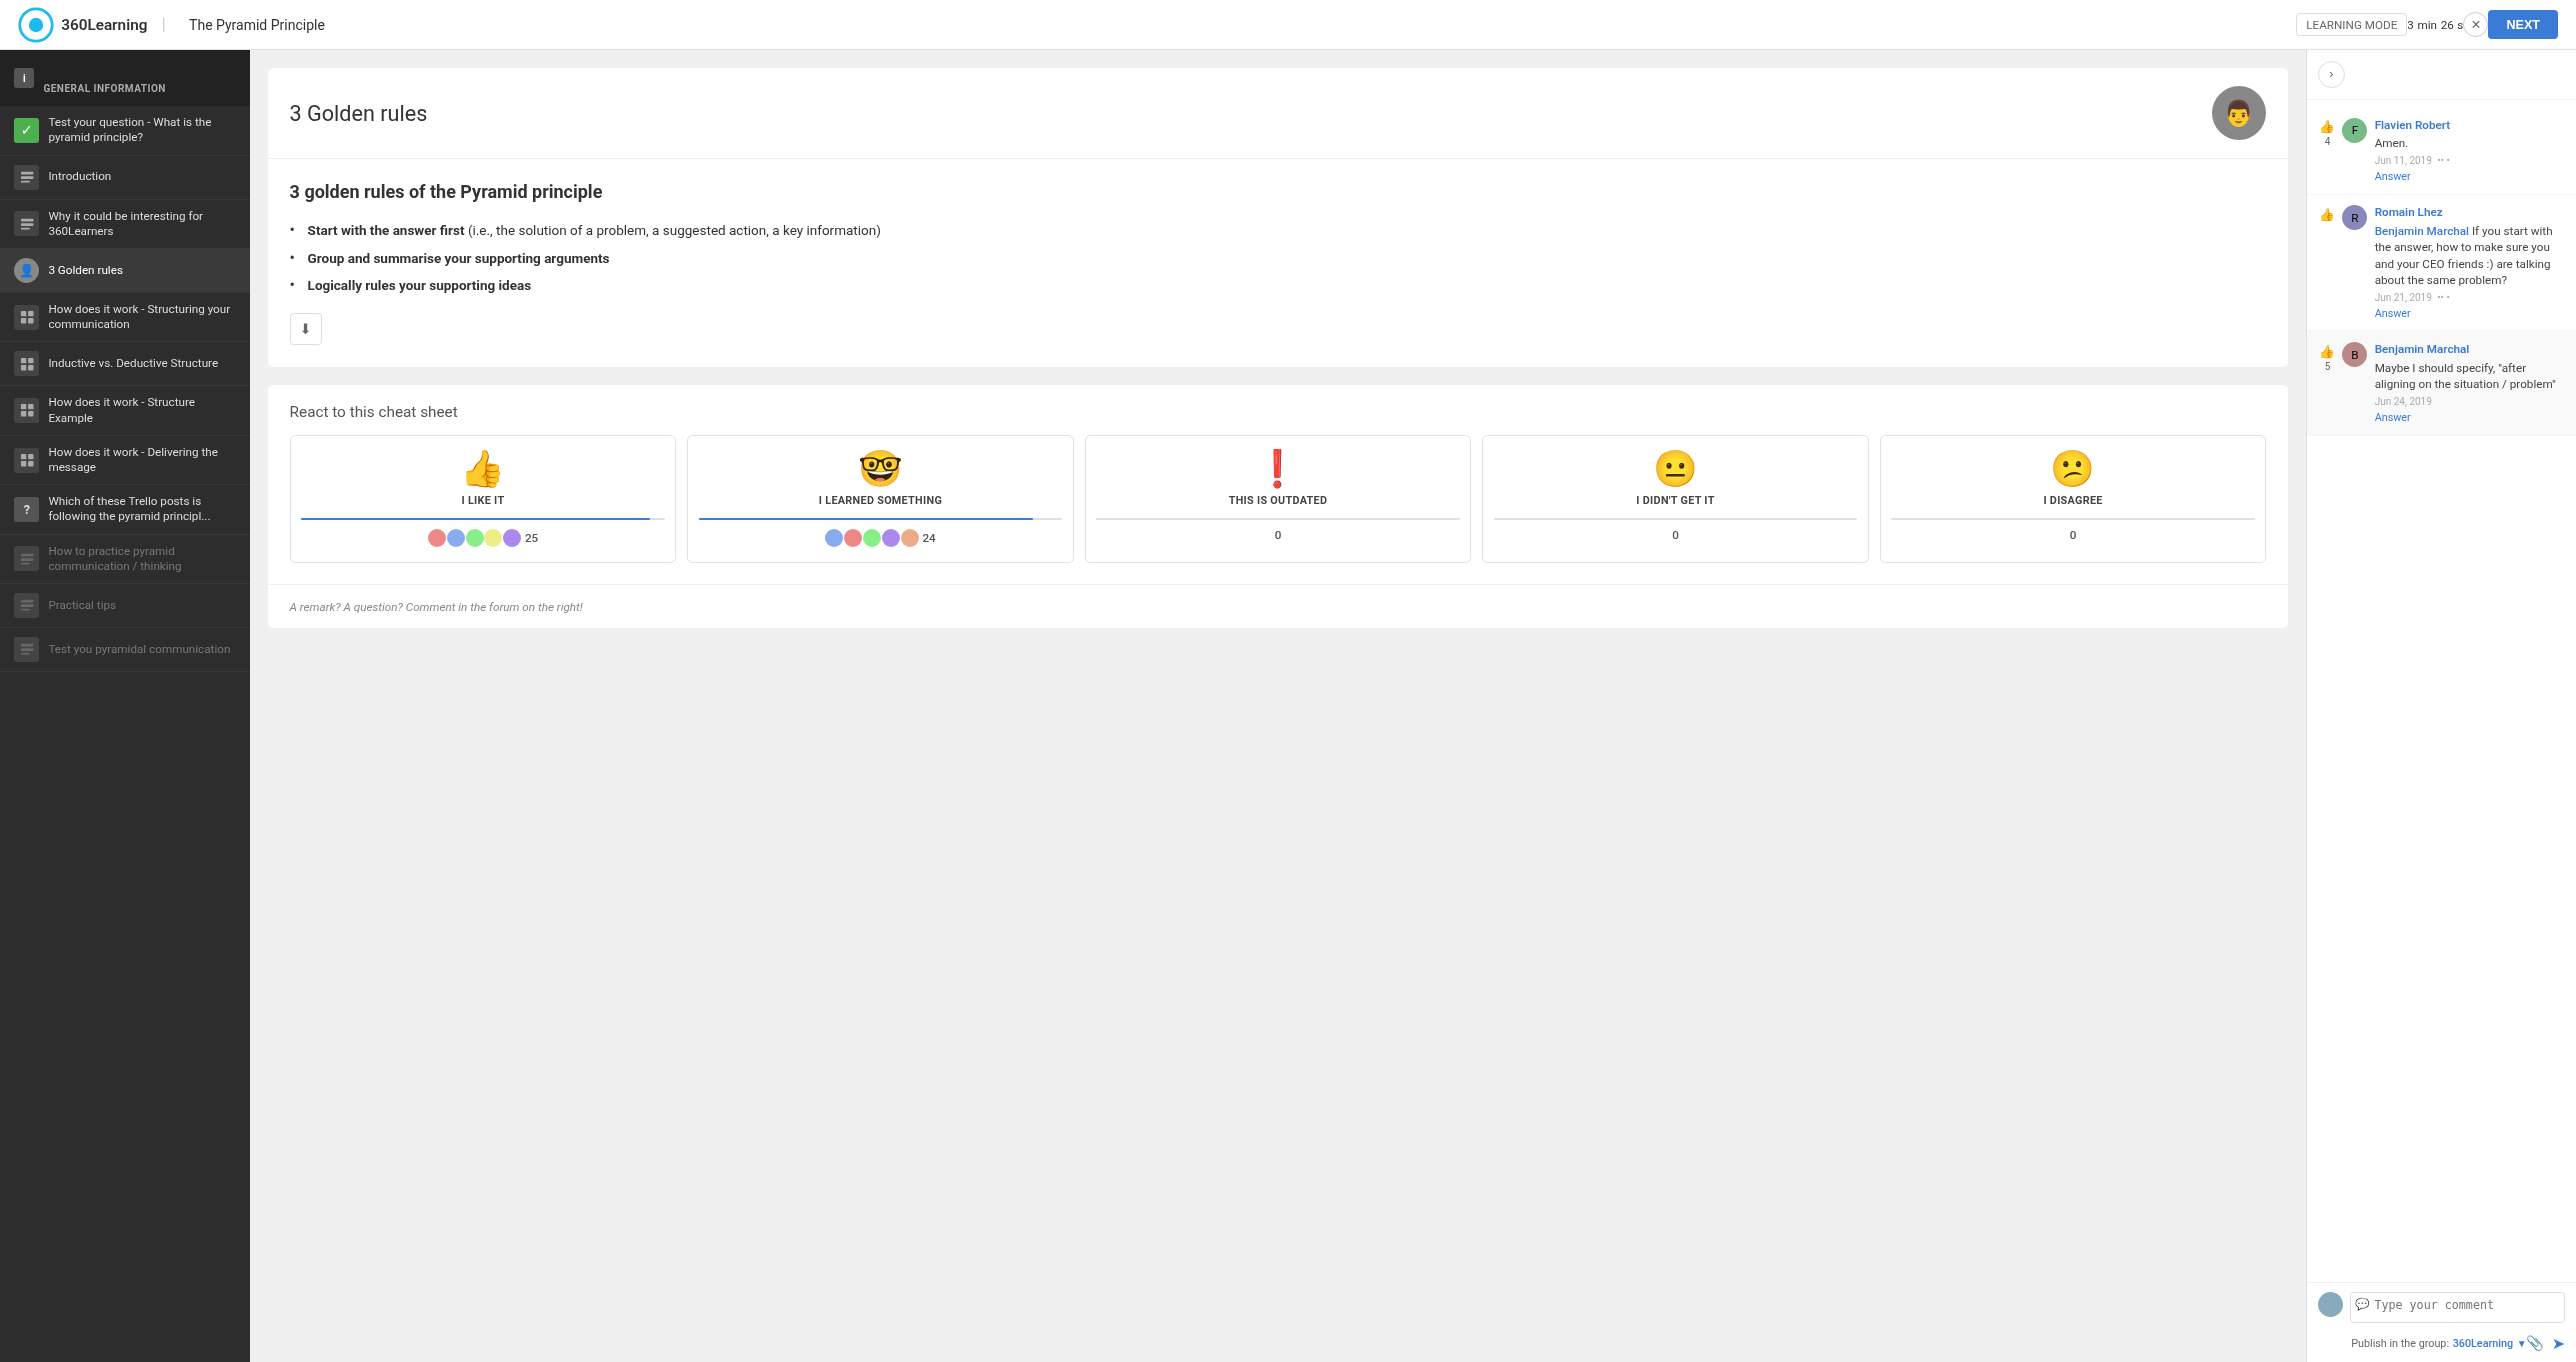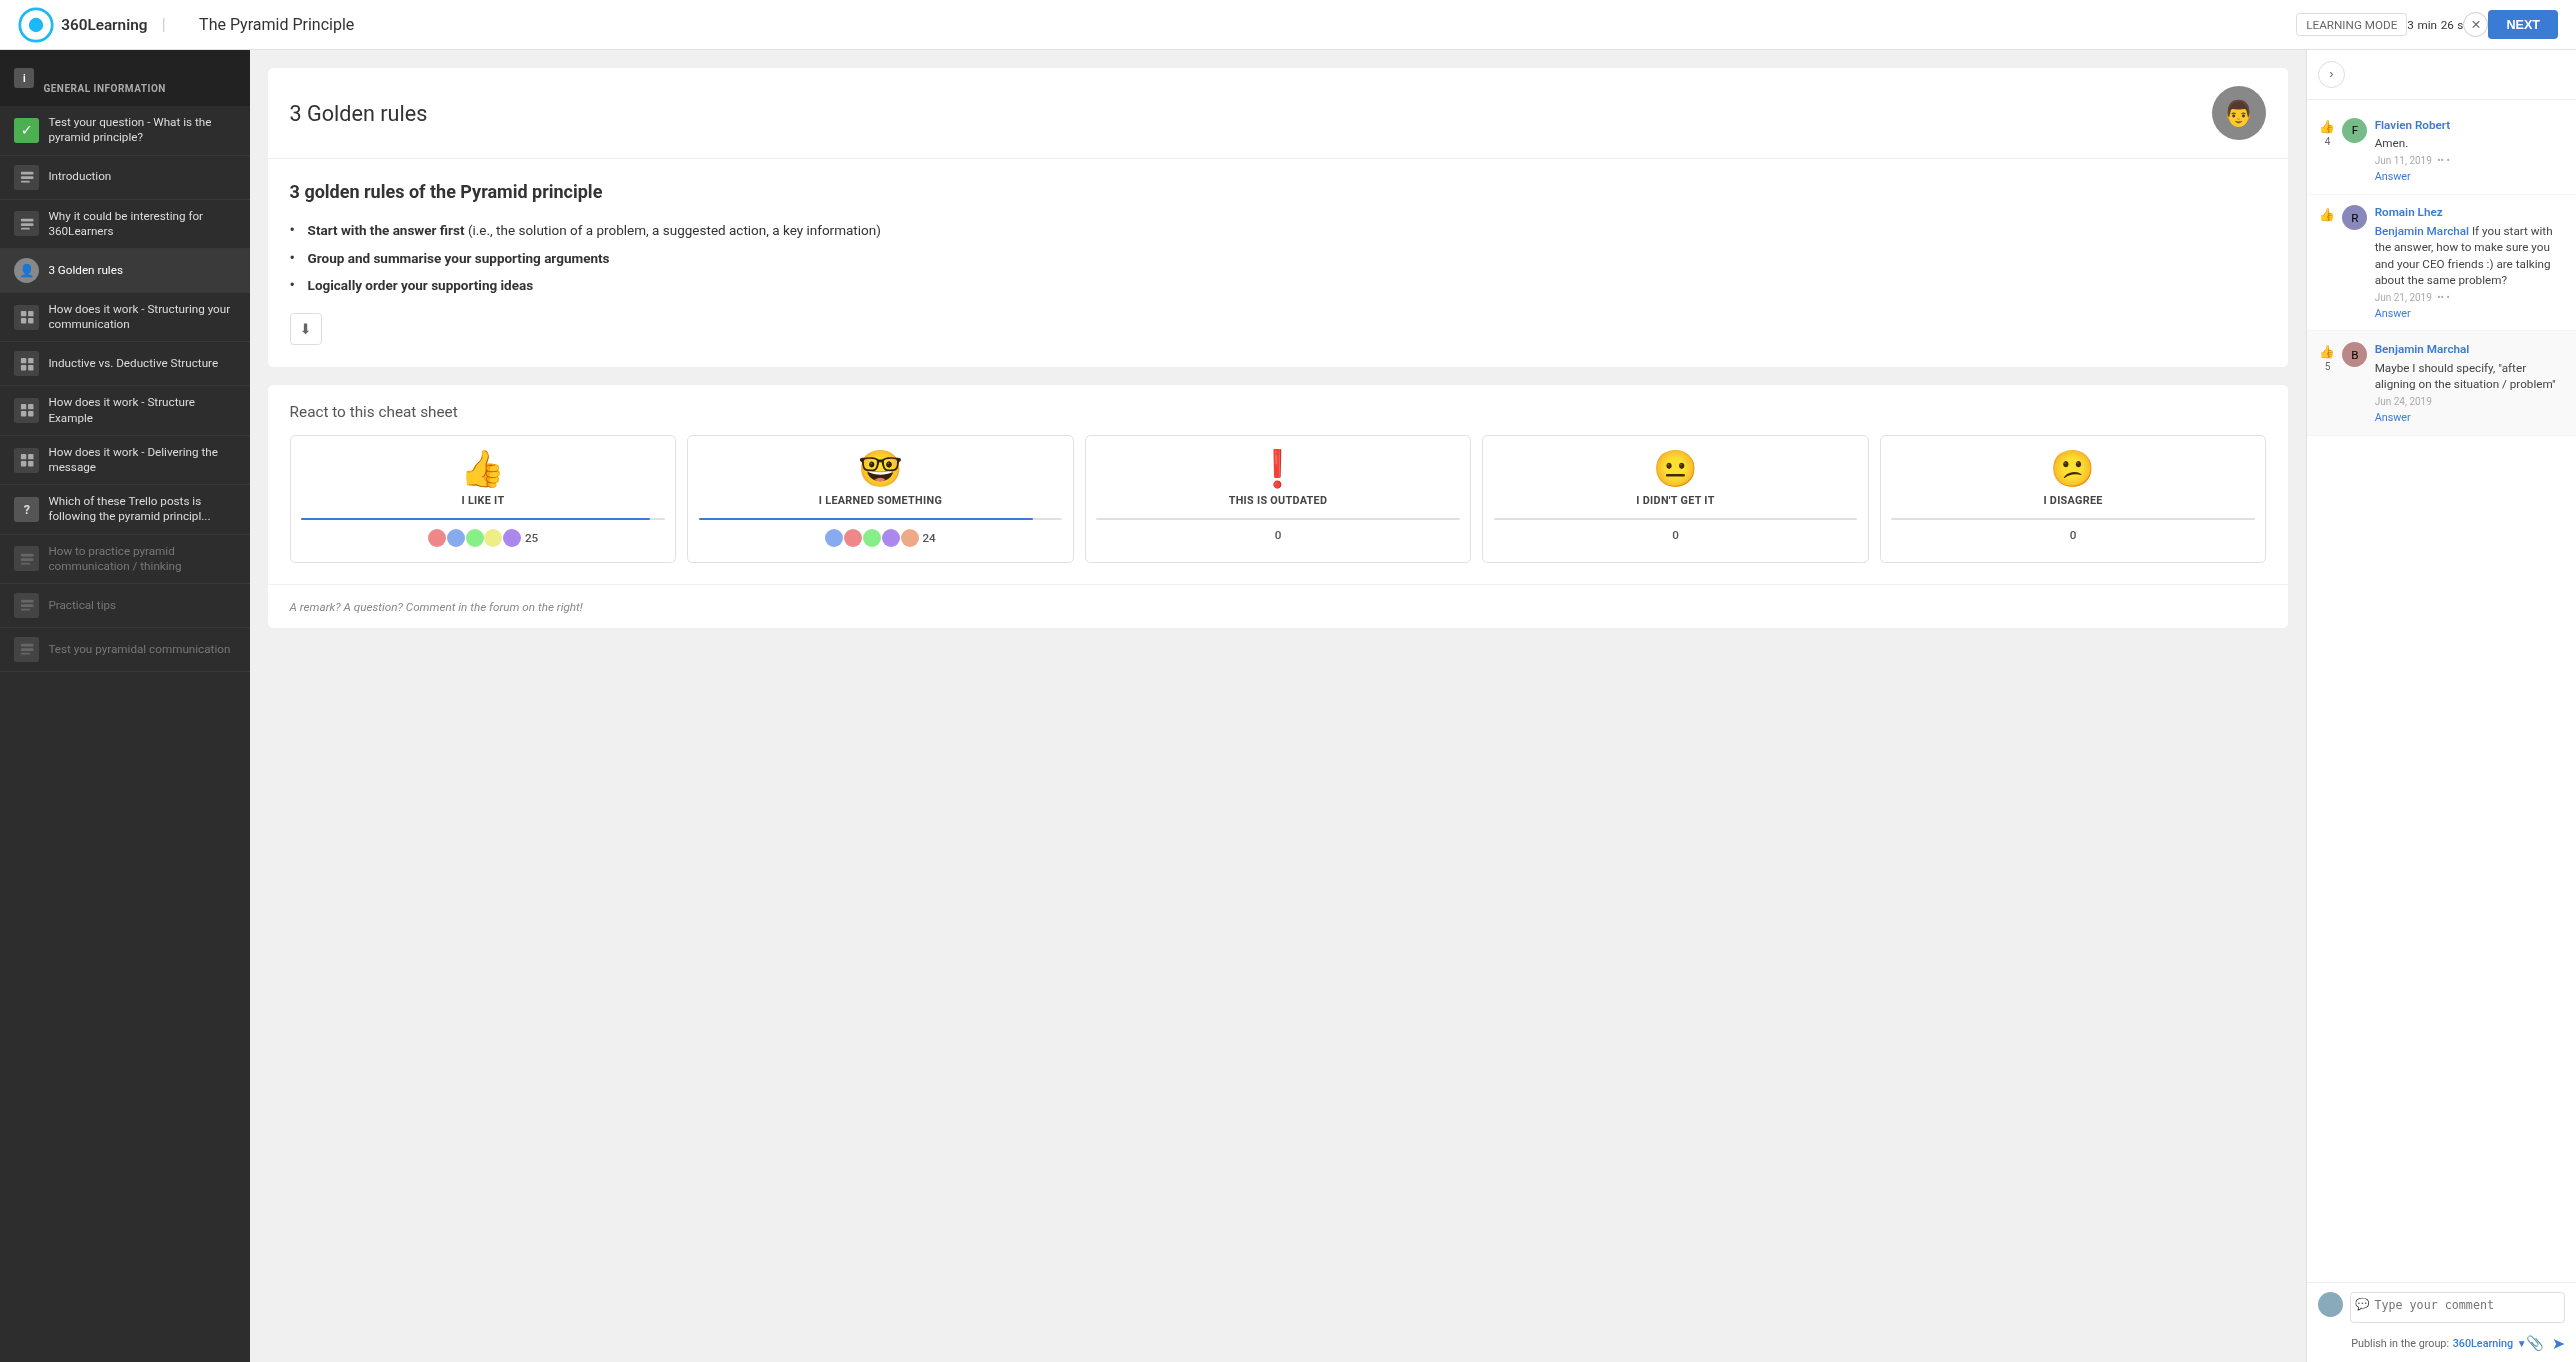--- a/index.html
+++ b/index.html
@@ -7,21 +7,21 @@
 
     
     .header {
       display: flex; align-items: center; justify-content: space-between;
       background: #fff; border-bottom: 0.9px solid #e0e0e0;
       padding: 0 18px; height: 50px; flex-shrink: 0;
     }
     .header-left { display: flex; align-items: center; gap: 14.4px; }
     .logo { display: flex; align-items: center; gap: 7.2px; }
     .logo-brand { font-size: 15.3px; font-weight: 600; color: #333; }
-    .header-title { font-size: 16px; color: #333; font-weight: 400; margin-left: 19px; }
+    .header-title { font-size: 14px; color: #333; font-weight: 400; margin-left: 9px; }
     .header-right { display: flex; align-items: center; gap: 0; }
     .learning-mode { display: flex; align-items: center; gap: 5.4px; font-size: 11.7px; color: #666; border: 0.9px solid #ddd; border-radius: 3.6px; padding: 3.6px 9px; }
     .timer { display: flex; align-items: center; gap: 3.6px; font-size: 11.7px; color: #333; }
     .close-btn { width: 25px; height: 25px; border-radius: 50%; border: 0.9px solid #ccc; background: #fff; cursor: pointer; display: flex; align-items: center; justify-content: center; font-size: 12.6px; color: #666; }
     .next-btn { background: #3a7bd5; color: #fff; border: none; border-radius: 4px; padding: 7.2px 18px; font-size: 12.6px; font-weight: 600; cursor: pointer; }
 
     
     .layout { display: flex; flex: 1; overflow: hidden; }
 
     
@@ -264,21 +264,21 @@
     <div class="card">
       <div class="card-header">
         <h1 class="card-title">3 Golden rules</h1>
         <div class="avatar-large">👨</div>
       </div>
       <div class="card-body">
         <h2 class="content-title">3 golden rules of the Pyramid principle</h2>
         <ul class="content-list">
           <li><strong>Start with the answer first</strong><span> (i.e., the solution of a problem, a suggested action, a key information)</span></li>
           <li><strong>Group and summarise your supporting arguments</strong></li>
-          <li><strong>Logically order your supporting ideas</strong></li>
+          <li><strong>Logically rules your supporting ideas</strong></li>
         </ul>
         <button class="download-btn">⬇</button>
       </div>
     </div>
 
     <div class="card">
       <div class="reactions-title">React to this cheat sheet</div>
       <div class="reactions-grid">
 
         <div class="reaction-card">

